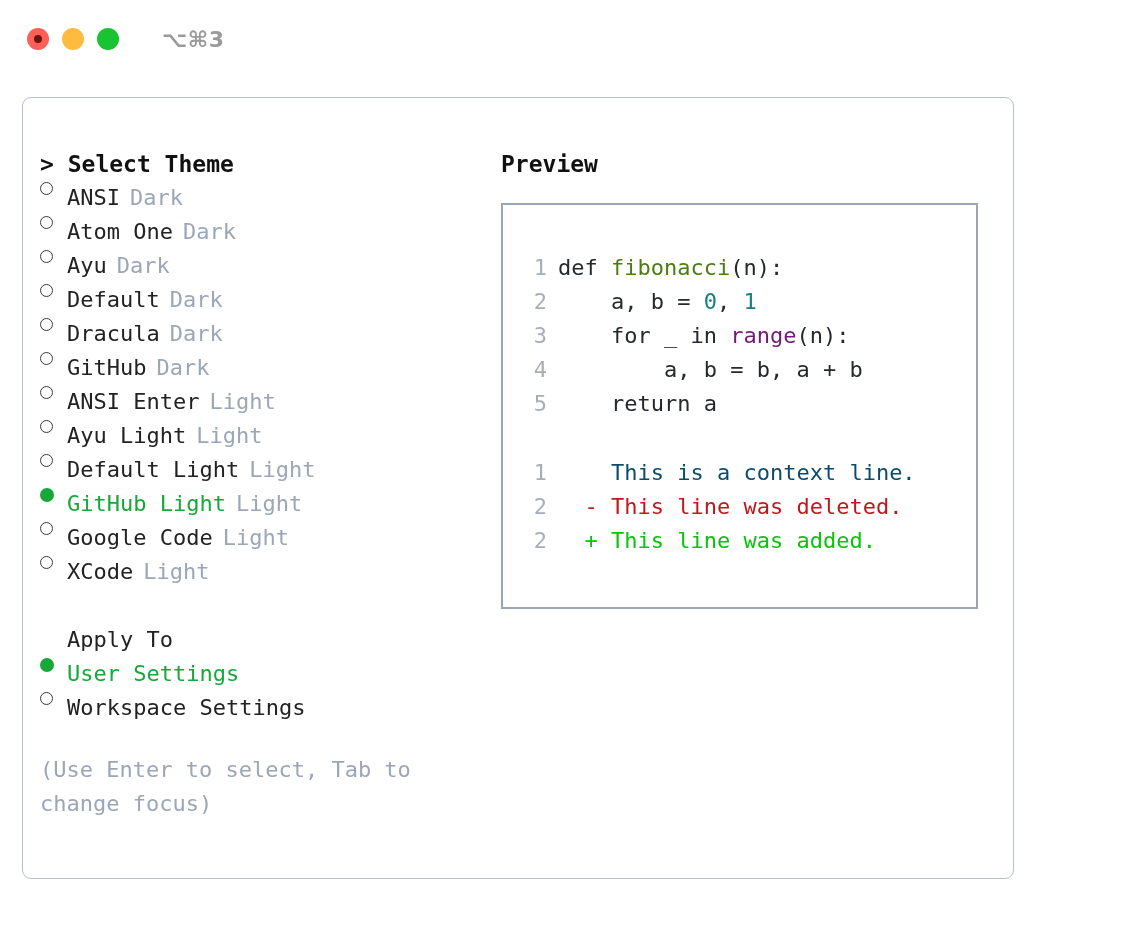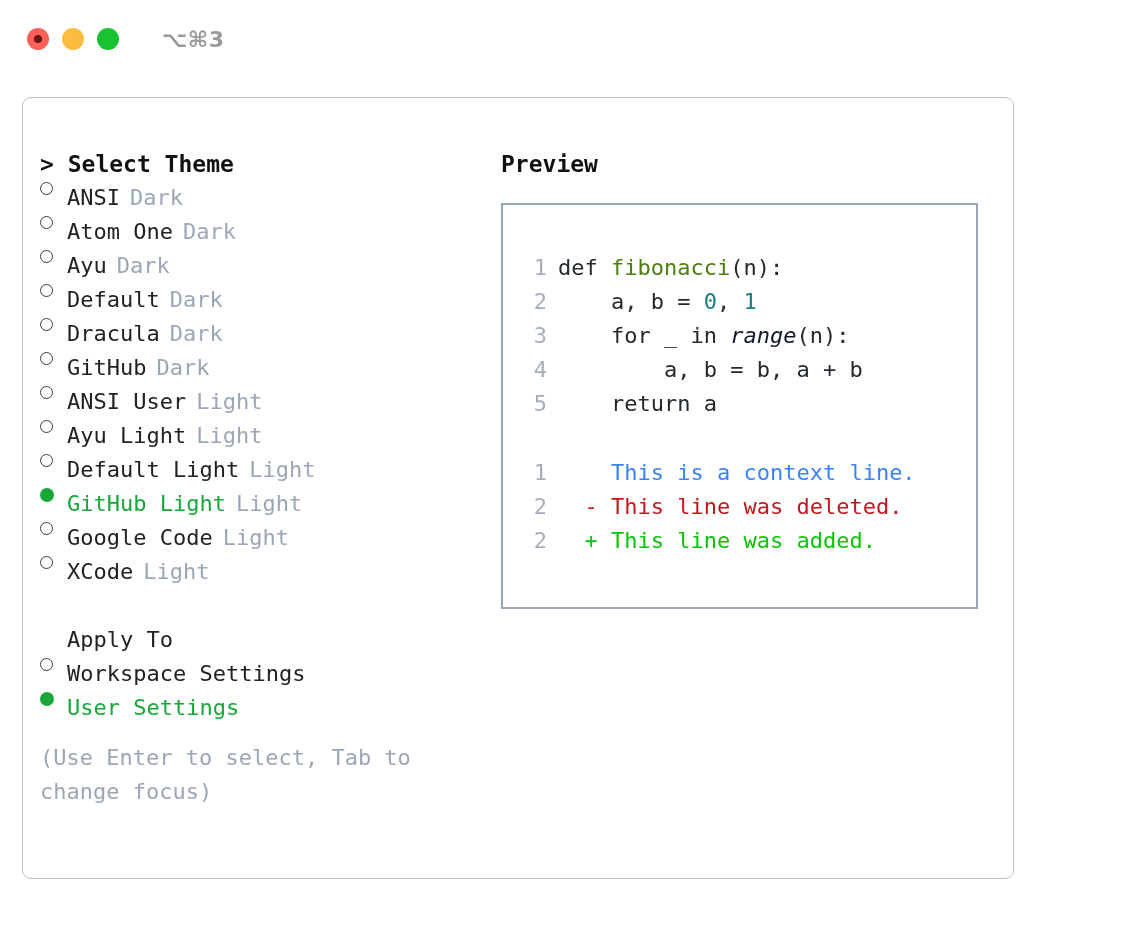--- a/index.html
+++ b/index.html
@@ -160,21 +160,21 @@
     white-space: pre;
   }
   .subhead-row .bullet { visibility: hidden; }
   .subhead-label {
     color: #222222;
   }
 
   .spacer-block { height: 34px; }
 
   .hint {
-    margin-top: 16px;
+    margin-top: 28px;
     font-size: 22px;
     line-height: 34px;
     color: #9ba6b7;
     width: 410px;
   }
 
   
   .col-right {
     flex: 1;
     padding: 49px 0 0 10px;
@@ -209,24 +209,24 @@
     width: 28px;
     flex: 0 0 28px;
     text-align: right;
     color: #a8aeb8;
     padding-right: 11px;
   }
   .code-text { color: #24292e; }
 
   .tok-fn   { color: #4d7c0f; }
   .tok-num  { color: #17807e; }
-  .tok-call { color: #0f172a; font-style: italic; }
+  .tok-call { color: #701a75; }
 
   .diff-gap { height: 35px; }
-  .diff-ctx { color: #3b82f6; }
+  .diff-ctx { color: #0c4a6e; }
   .diff-del { color: #c3161c; }
   .diff-add { color: #09c409; }
 </style>
 </head>
 <body>
 
 <div class="window">
 
   <div class="titlebar">
     <div class="traffic-lights">
@@ -244,38 +244,38 @@
 
         <div class="section-title">&gt; Select Theme</div>
 
         <div class="opt-list" id="theme-list">
             <div class="opt-row"><span class="bullet"><span class="ring"></span></span><span class="opt-label">ANSI</span><span class="opt-tag">Dark</span></div>
             <div class="opt-row"><span class="bullet"><span class="ring"></span></span><span class="opt-label">Atom One</span><span class="opt-tag">Dark</span></div>
             <div class="opt-row"><span class="bullet"><span class="ring"></span></span><span class="opt-label">Ayu</span><span class="opt-tag">Dark</span></div>
             <div class="opt-row"><span class="bullet"><span class="ring"></span></span><span class="opt-label">Default</span><span class="opt-tag">Dark</span></div>
             <div class="opt-row"><span class="bullet"><span class="ring"></span></span><span class="opt-label">Dracula</span><span class="opt-tag">Dark</span></div>
             <div class="opt-row"><span class="bullet"><span class="ring"></span></span><span class="opt-label">GitHub</span><span class="opt-tag">Dark</span></div>
-            <div class="opt-row"><span class="bullet"><span class="ring"></span></span><span class="opt-label">ANSI User</span><span class="opt-tag">Light</span></div>
+            <div class="opt-row"><span class="bullet"><span class="ring"></span></span><span class="opt-label">ANSI Enter</span><span class="opt-tag">Light</span></div>
             <div class="opt-row"><span class="bullet"><span class="ring"></span></span><span class="opt-label">Ayu Light</span><span class="opt-tag">Light</span></div>
             <div class="opt-row"><span class="bullet"><span class="ring"></span></span><span class="opt-label">Default Light</span><span class="opt-tag">Light</span></div>
             <div class="opt-row"><span class="bullet"><span class="dot"></span></span><span class="opt-label sel">GitHub Light</span><span class="opt-tag">Light</span></div>
             <div class="opt-row"><span class="bullet"><span class="ring"></span></span><span class="opt-label">Google Code</span><span class="opt-tag">Light</span></div>
             <div class="opt-row"><span class="bullet"><span class="ring"></span></span><span class="opt-label">XCode</span><span class="opt-tag">Light</span></div>
           </div>
 
         <div class="spacer-block"></div>
 
         <div class="subhead-row">
           <span class="bullet"></span>
           <span class="subhead-label">Apply To</span>
         </div>
 
         <div class="opt-list" id="apply-list">
+            <div class="opt-row"><span class="bullet"><span class="dot"></span></span><span class="opt-label sel">User Settings</span></div>
             <div class="opt-row"><span class="bullet"><span class="ring"></span></span><span class="opt-label">Workspace Settings</span></div>
-            <div class="opt-row"><span class="bullet"><span class="dot"></span></span><span class="opt-label sel">User Settings</span></div>
           </div>
 
         <div class="hint">(Use Enter to select, Tab to change focus)</div>
       </div>
 
       <div class="col-right">
 
         <div class="preview-title">Preview</div>
 
         <div class="preview-box">

